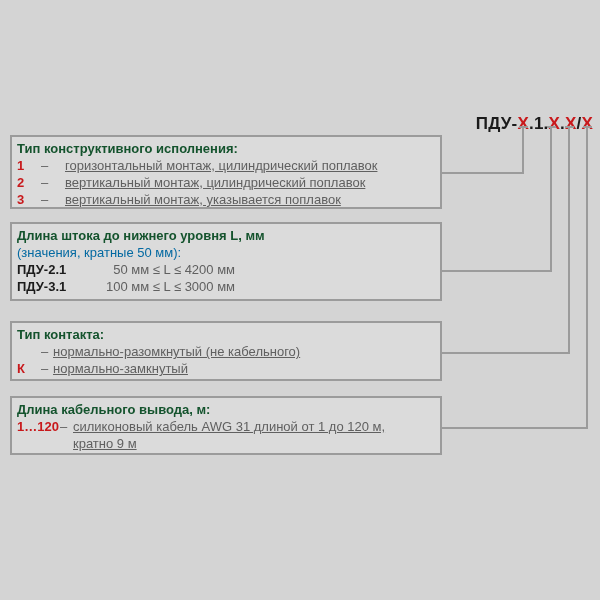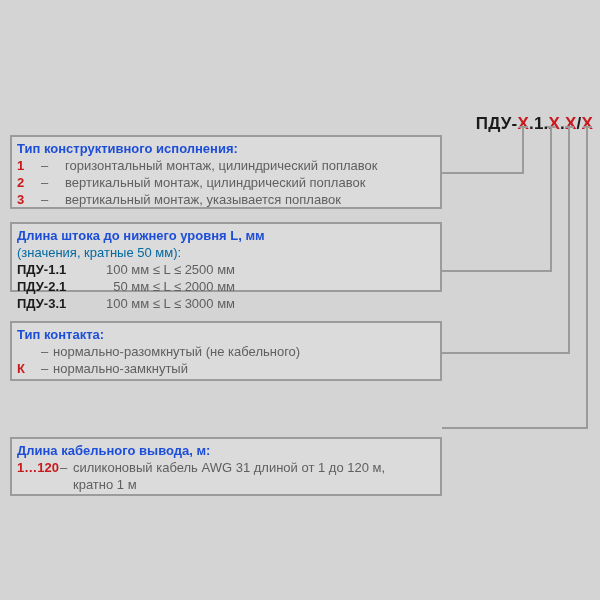--- a/index.html
+++ b/index.html
@@ -31,40 +31,40 @@
     left: 10px;
     width: 432px;
     box-sizing: border-box;
     border: 2px solid #9b9b9b;
     background: #dbdbdb;
     padding: 3px 4px 0 5px;
     font-size: 13px;
     line-height: 17px;
     color: #606060;
   }
-  .box .title { font-weight: bold; color: #1d4ed8; }
+  .box .title { font-weight: bold; color: #14532d; }
   .box .subtitle { color: #0369a1; }
   .row { display: flex; }
   .row .code { font-weight: bold; color: #c8191c; white-space: pre; }
   .row .dash { color: #606060; }
-  .row .text { flex: 1; color: #606060; white-space: pre; }
+  .row .text { flex: 1; color: #606060; white-space: pre; text-decoration: underline; }
 
   #box-design-type { top: 135px; height: 74px; }
   #box-design-type .code { width: 24px; }
   #box-design-type .dash { width: 24px; }
 
-  #box-rod-length { top: 222px; height: 70px; }
+  #box-rod-length { top: 222px; height: 79px; }
   #box-rod-length .model { width: 89px; font-weight: bold; color: #1b1b1b; }
   #box-rod-length .range { color: #606060; white-space: pre; }
 
   #box-contact-type { top: 321px; height: 60px; }
   #box-contact-type .code { width: 24px; }
   #box-contact-type .dash { width: 12px; }
 
-  #box-cable-length { top: 396px; height: 59px; margin-top: 41px; }
+  #box-cable-length { top: 396px; height: 59px; }
   #box-cable-length .code { width: 43px; }
   #box-cable-length .dash { width: 13px; }
 
   
   .line { position: absolute; background: #9b9b9b; }
   .cap   { height: 2px; width: 9px; top: 126px; }
   .vstem { width: 2px; top: 128px; }
   .hline { height: 2px; left: 442px; }
 
   #cap-1 { left: 519px; }
@@ -122,26 +122,22 @@
       <span class="code">3</span>
       <span class="dash">–</span>
       <span class="text">вертикальный монтаж, указывается поплавок</span>
     </div>
   </div>
 
   <div class="box" id="box-rod-length">
     <div class="title">Длина штока до нижнего уровня L, мм</div>
     <div class="subtitle">(значения, кратные 50 мм):</div>
     <div class="row">
-      <span class="model">ПДУ-1.1</span>
-      <span class="range">100 мм ≤ L ≤ 2500 мм</span>
-    </div>
-    <div class="row">
       <span class="model">ПДУ-2.1</span>
-      <span class="range">  50 мм ≤ L ≤ 2000 мм</span>
+      <span class="range">  50 мм ≤ L ≤ 4200 мм</span>
     </div>
     <div class="row">
       <span class="model">ПДУ-3.1</span>
       <span class="range">100 мм ≤ L ≤ 3000 мм</span>
     </div>
   </div>
 
   <div class="box" id="box-contact-type">
     <div class="title">Тип контакта:</div>
     <div class="row">
@@ -159,17 +155,17 @@
   <div class="box" id="box-cable-length">
     <div class="title">Длина кабельного вывода, м:</div>
     <div class="row">
       <span class="code">1…120</span>
       <span class="dash">–</span>
       <span class="text">силиконовый кабель AWG 31 длиной от 1 до 120 м,</span>
     </div>
     <div class="row">
       <span class="code"></span>
       <span class="dash"></span>
-      <span class="text">кратно 1 м</span>
+      <span class="text">кратно 9 м</span>
     </div>
   </div>
 
 </div>
 
 </body></html>

